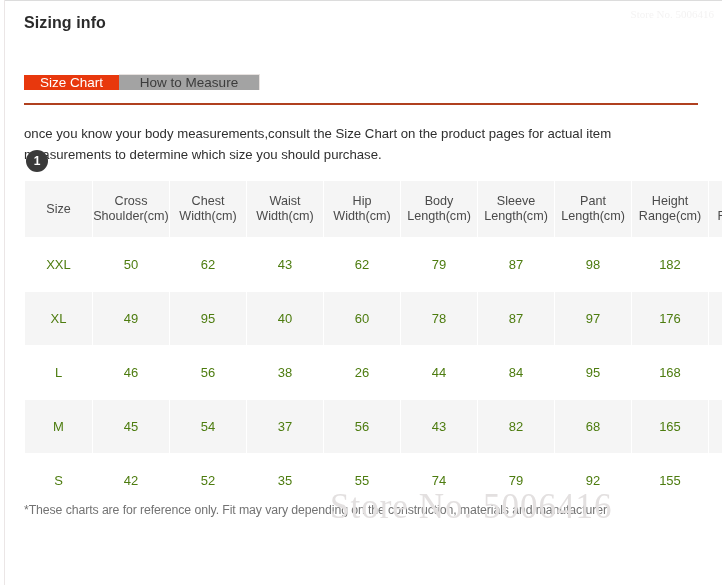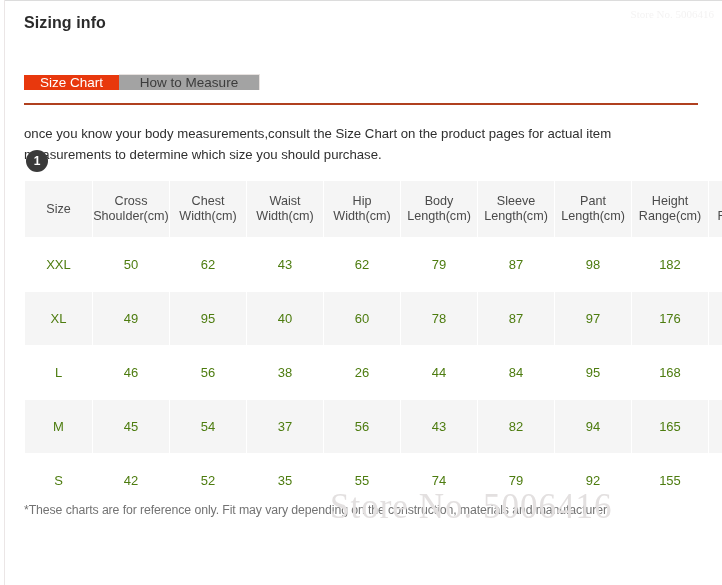--- a/index.html
+++ b/index.html
@@ -319,21 +319,21 @@
               <td>62</td>
             </tr>
             <tr class="alt">
               <td>M</td>
               <td>45</td>
               <td>54</td>
               <td>37</td>
               <td>56</td>
               <td>43</td>
               <td>82</td>
-              <td>94</td>
+              <td>68</td>
               <td>165</td>
               <td>52</td>
             </tr>
             <tr>
               <td>S</td>
               <td>42</td>
               <td>52</td>
               <td>35</td>
               <td>55</td>
               <td>74</td>

